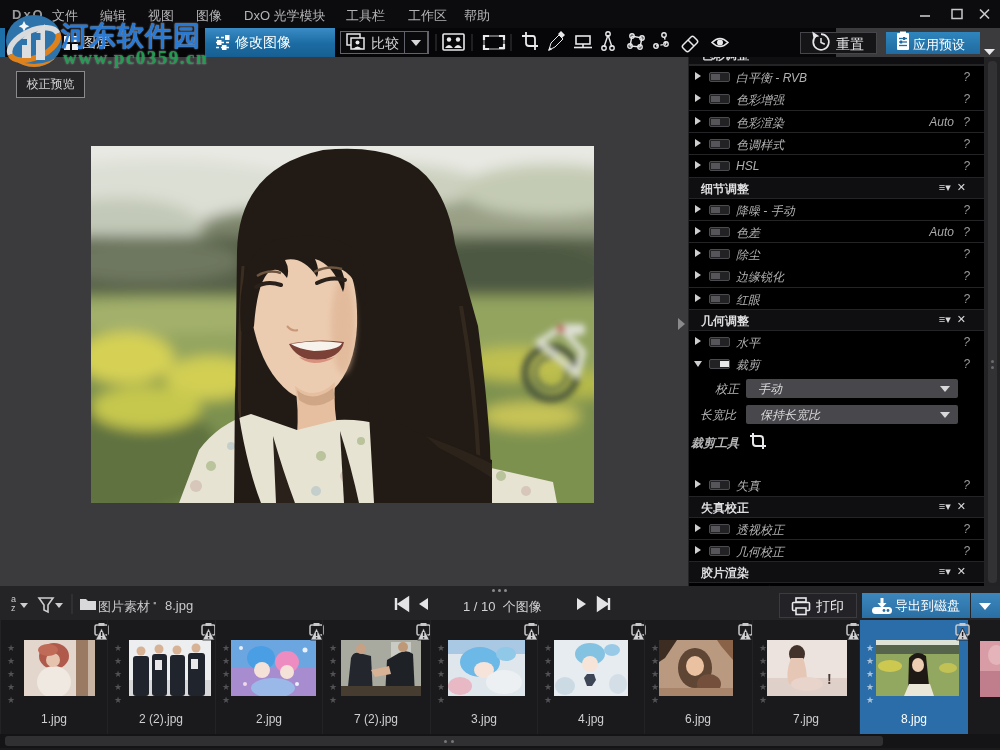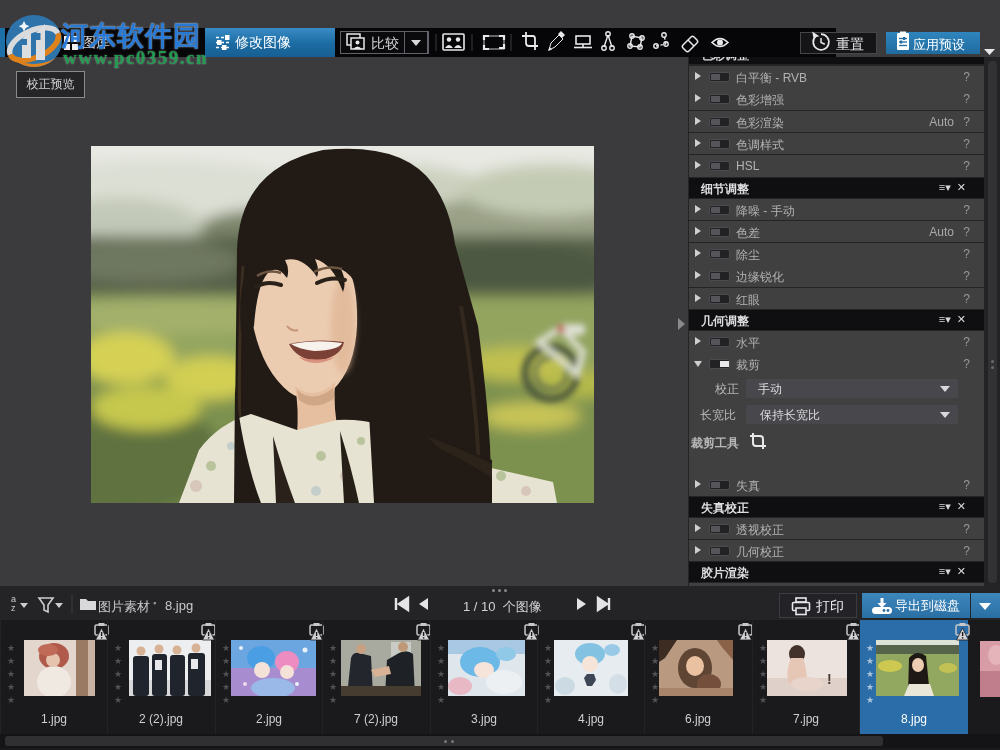--- a/index.html
+++ b/index.html
@@ -25,21 +25,21 @@
   background:linear-gradient(#2f85bd,#1f6ba0); color:#fff; }
 
 
 #canvas { left:0; top:57px; width:688px; height:608px; background:#3b3b3d; }
 #previewbtn { position:absolute; left:16px; top:14px; width:69px; height:27px;
   border:1px solid #8a8a8c; background:#252527; color:#d2d2d4; font-size:12px;
   text-align:center; line-height:25px; }
 
 
 #rpanel { left:688px; top:57px; width:312px; height:532px; background:#242427; overflow:hidden; }
-.prow { position:absolute; left:1px; width:295px; height:21.5px; background:#404040; }
+.prow { position:absolute; left:1px; width:295px; height:21.5px; background:#000000;font-style:italic; }
 .prow .exp { position:absolute; left:6px; top:6px; width:0; height:0;
   border-left:6px solid #cfcfd1; border-top:4px solid transparent; border-bottom:4px solid transparent; }
 .prow .tog { position:absolute; left:20px; top:6px; width:21px; height:10px;
   background:#222225; border:1px solid #4c4c50; border-radius:2px; }
 .prow .tog i { position:absolute; left:1px; top:1px; width:9px; height:6px; background:#55555a; display:block; }
 .prow .lbl { position:absolute; left:47px; top:4px; font-size:12px; color:#b2b2b4; }
 .prow .auto { position:absolute; right:30px; top:4px; font-size:12px; color:#aaaaac; }
 .prow .help { position:absolute; right:14px; top:4px; font-size:12px; color:#98989a; }
 .phead { position:absolute; left:1px; width:295px; height:20px; background:#0f0f12; }
 .phead .t { position:absolute; left:12px; top:3px; font-size:12px; font-weight:bold; color:#dedee0; }
@@ -168,20 +168,36 @@
 
         <path d="M143 357 L144 240 Q152 310 170 357 Z" fill="#221b15"></path>
         <path d="M185 357 L182 290 Q192 325 204 357 Z" fill="#2a221a"></path>
         <path d="M253 357 L249 285 Q260 320 268 357 Z" fill="#261f18"></path>
         <path d="M283 357 L277 250 Q298 276 335 290 L401 314 L401 357 Z" fill="#221b15"></path>
         <path d="M335 290 Q378 306 401 318 L401 332 Q380 318 348 302 Z" fill="#2c231a"></path>
       </g>
     </svg>
   </div>
 
+  <div class="abs" id="titlebar">
+    <span class="menu" style="left:12px;font-weight:bold;letter-spacing:2px;color:#9a9a9c">DxO</span>
+    <span class="menu" style="left:52px">文件</span>
+    <span class="menu" style="left:100px">编辑</span>
+    <span class="menu" style="left:148px">视图</span>
+    <span class="menu" style="left:196px">图像</span>
+    <span class="menu" style="left:244px">DxO 光学模块</span>
+    <span class="menu" style="left:346px">工具栏</span>
+    <span class="menu" style="left:408px">工作区</span>
+    <span class="menu" style="left:464px">帮助</span>
+    <svg style="position:absolute;right:8px;top:5px" width="84" height="18" viewBox="0 0 84 18">
+        <line x1="12" y1="11" x2="22" y2="11" stroke="#c8c8ca" stroke-width="1.6"></line>
+        <rect x="44" y="4.5" width="10" height="9" fill="none" stroke="#c8c8ca" stroke-width="1.5"></rect>
+        <path d="M72 4.5 L81 13.5 M81 4.5 L72 13.5" stroke="#c8c8ca" stroke-width="1.7"></path>
+      </svg>
+  </div>
 
   <div class="abs" id="toolbar">
     <div style="position:absolute;left:0;top:0;width:5px;height:29px;background:#1d6fa8"></div>
     <span class="tbtext" style="position:absolute;left:82px;top:6px">图库</span>
     <div id="tab-edit">
         <span style="position:absolute;left:30px;top:6px;font-size:14px">修改图像</span>
       </div>
     <div id="btn-compare">
         <span class="tbtext" style="position:absolute;left:30px;top:3px">比较</span>
       </div>

